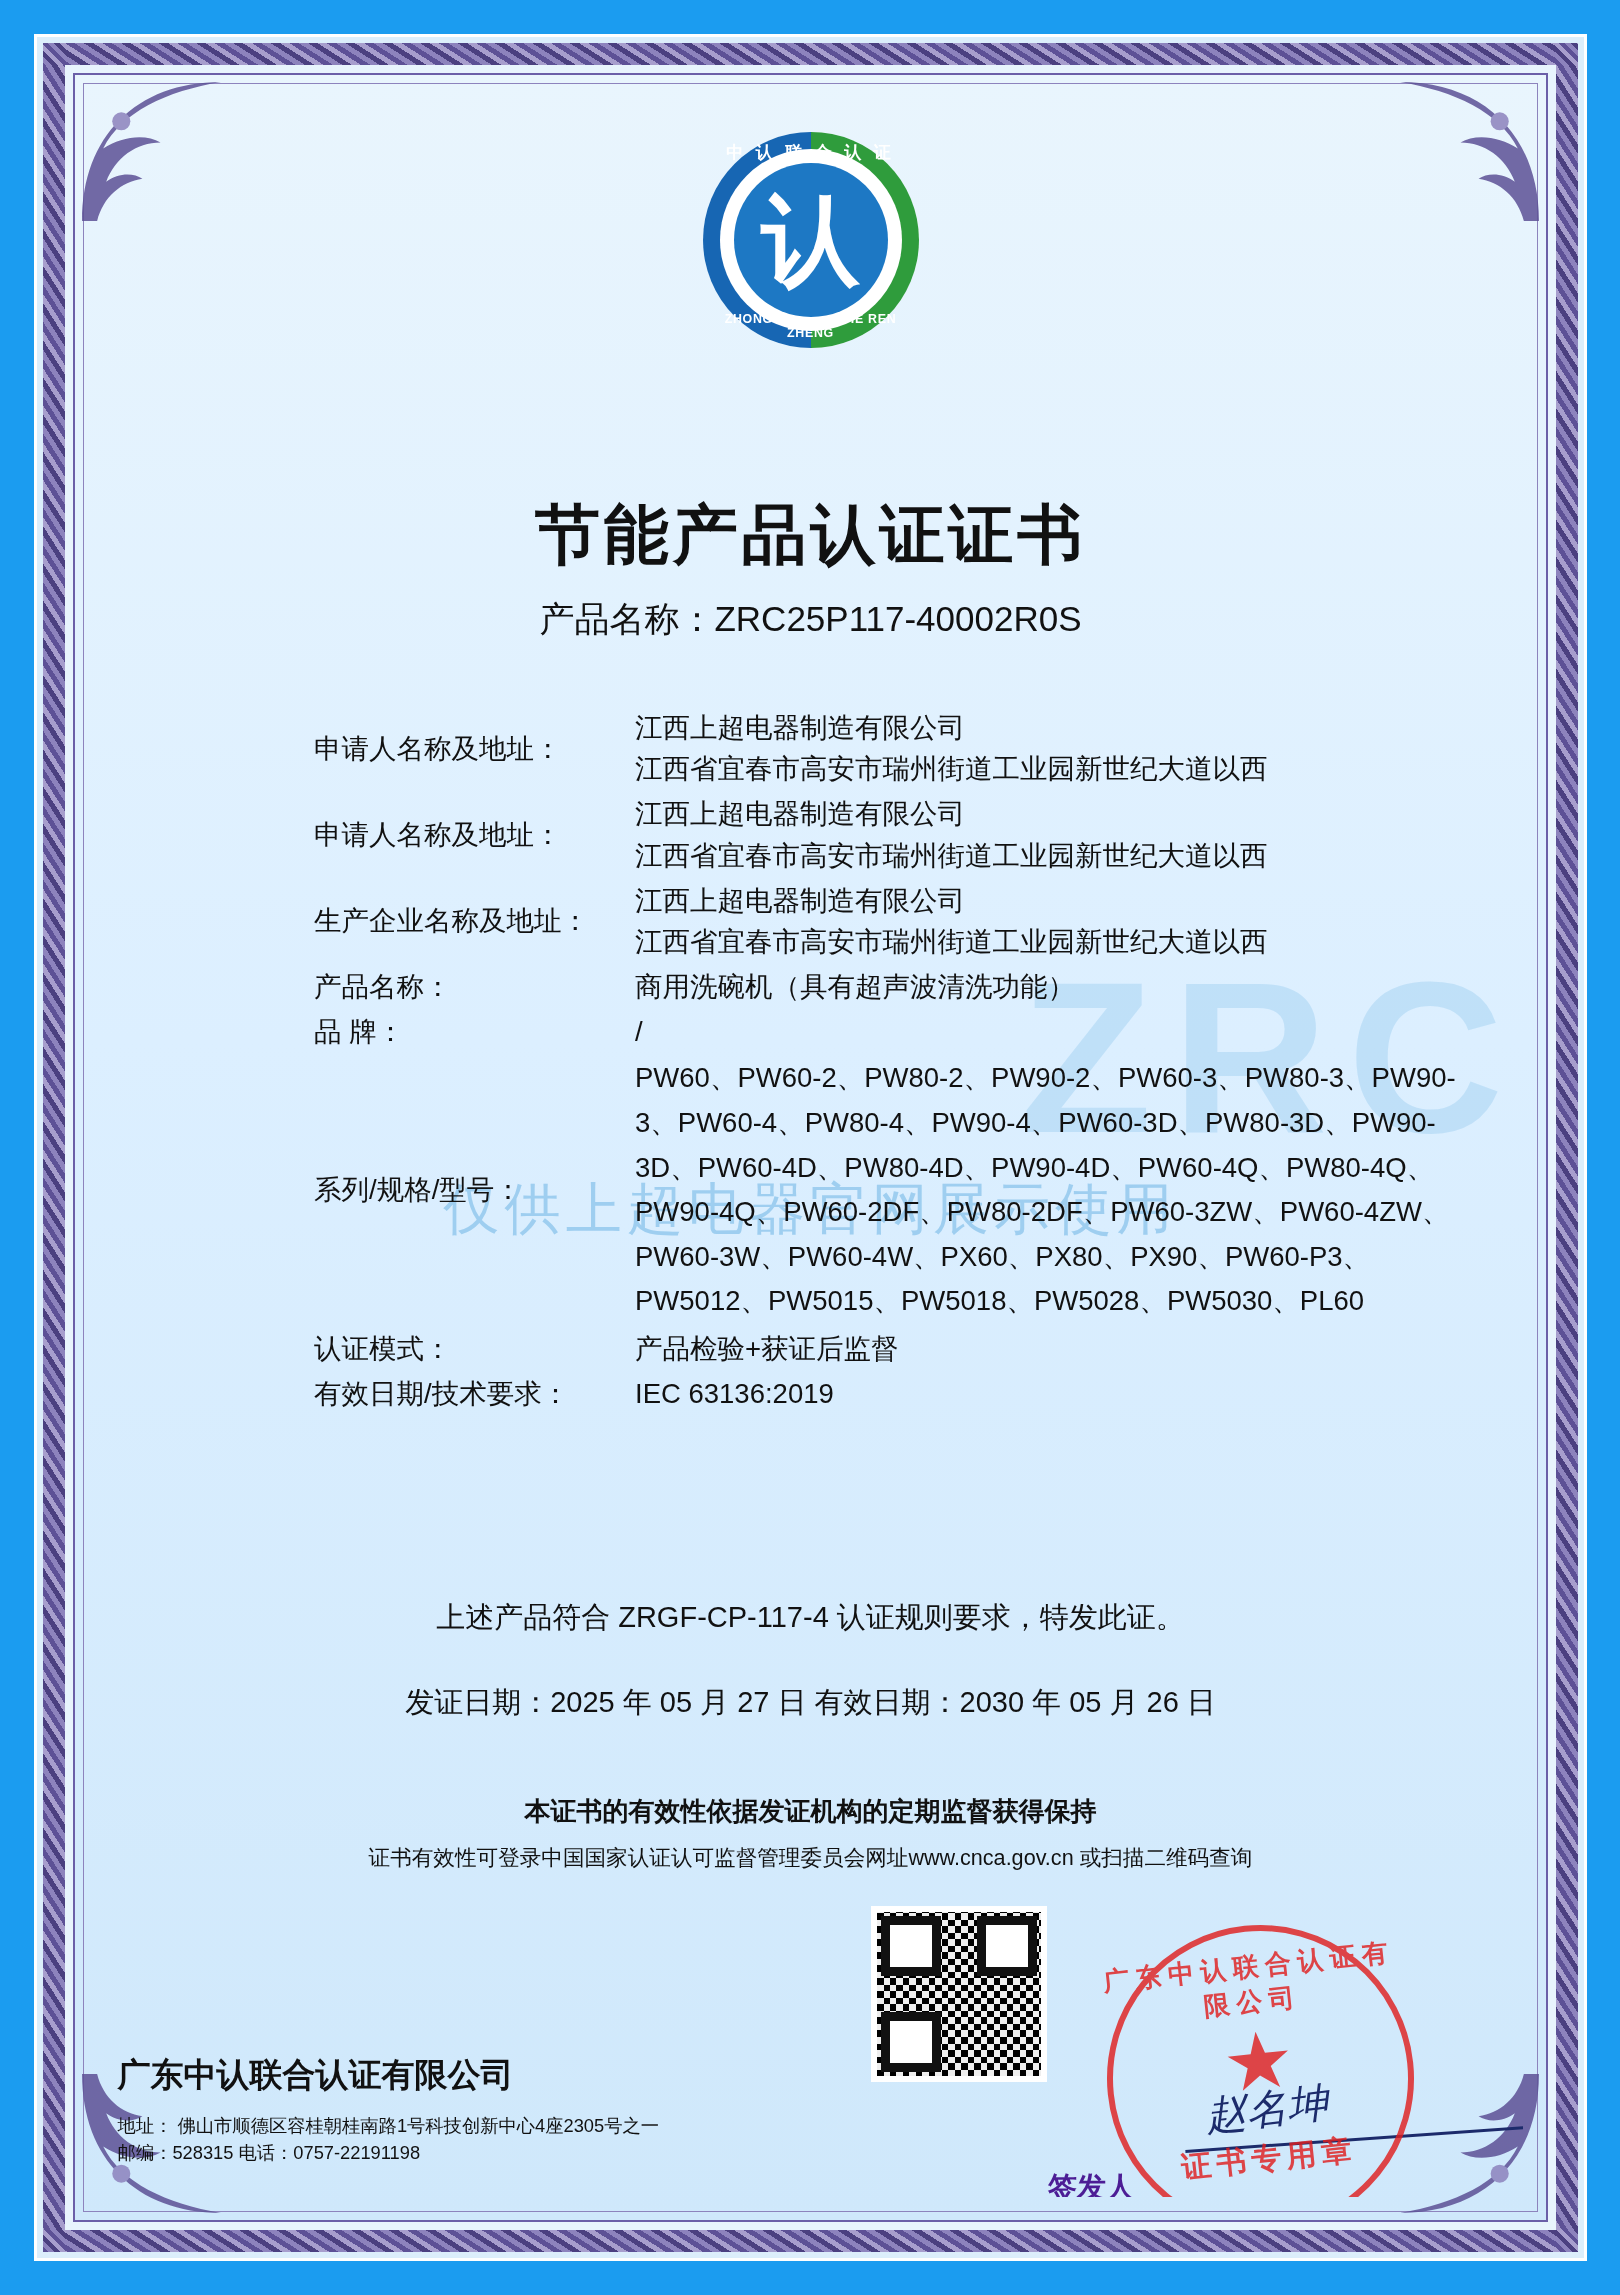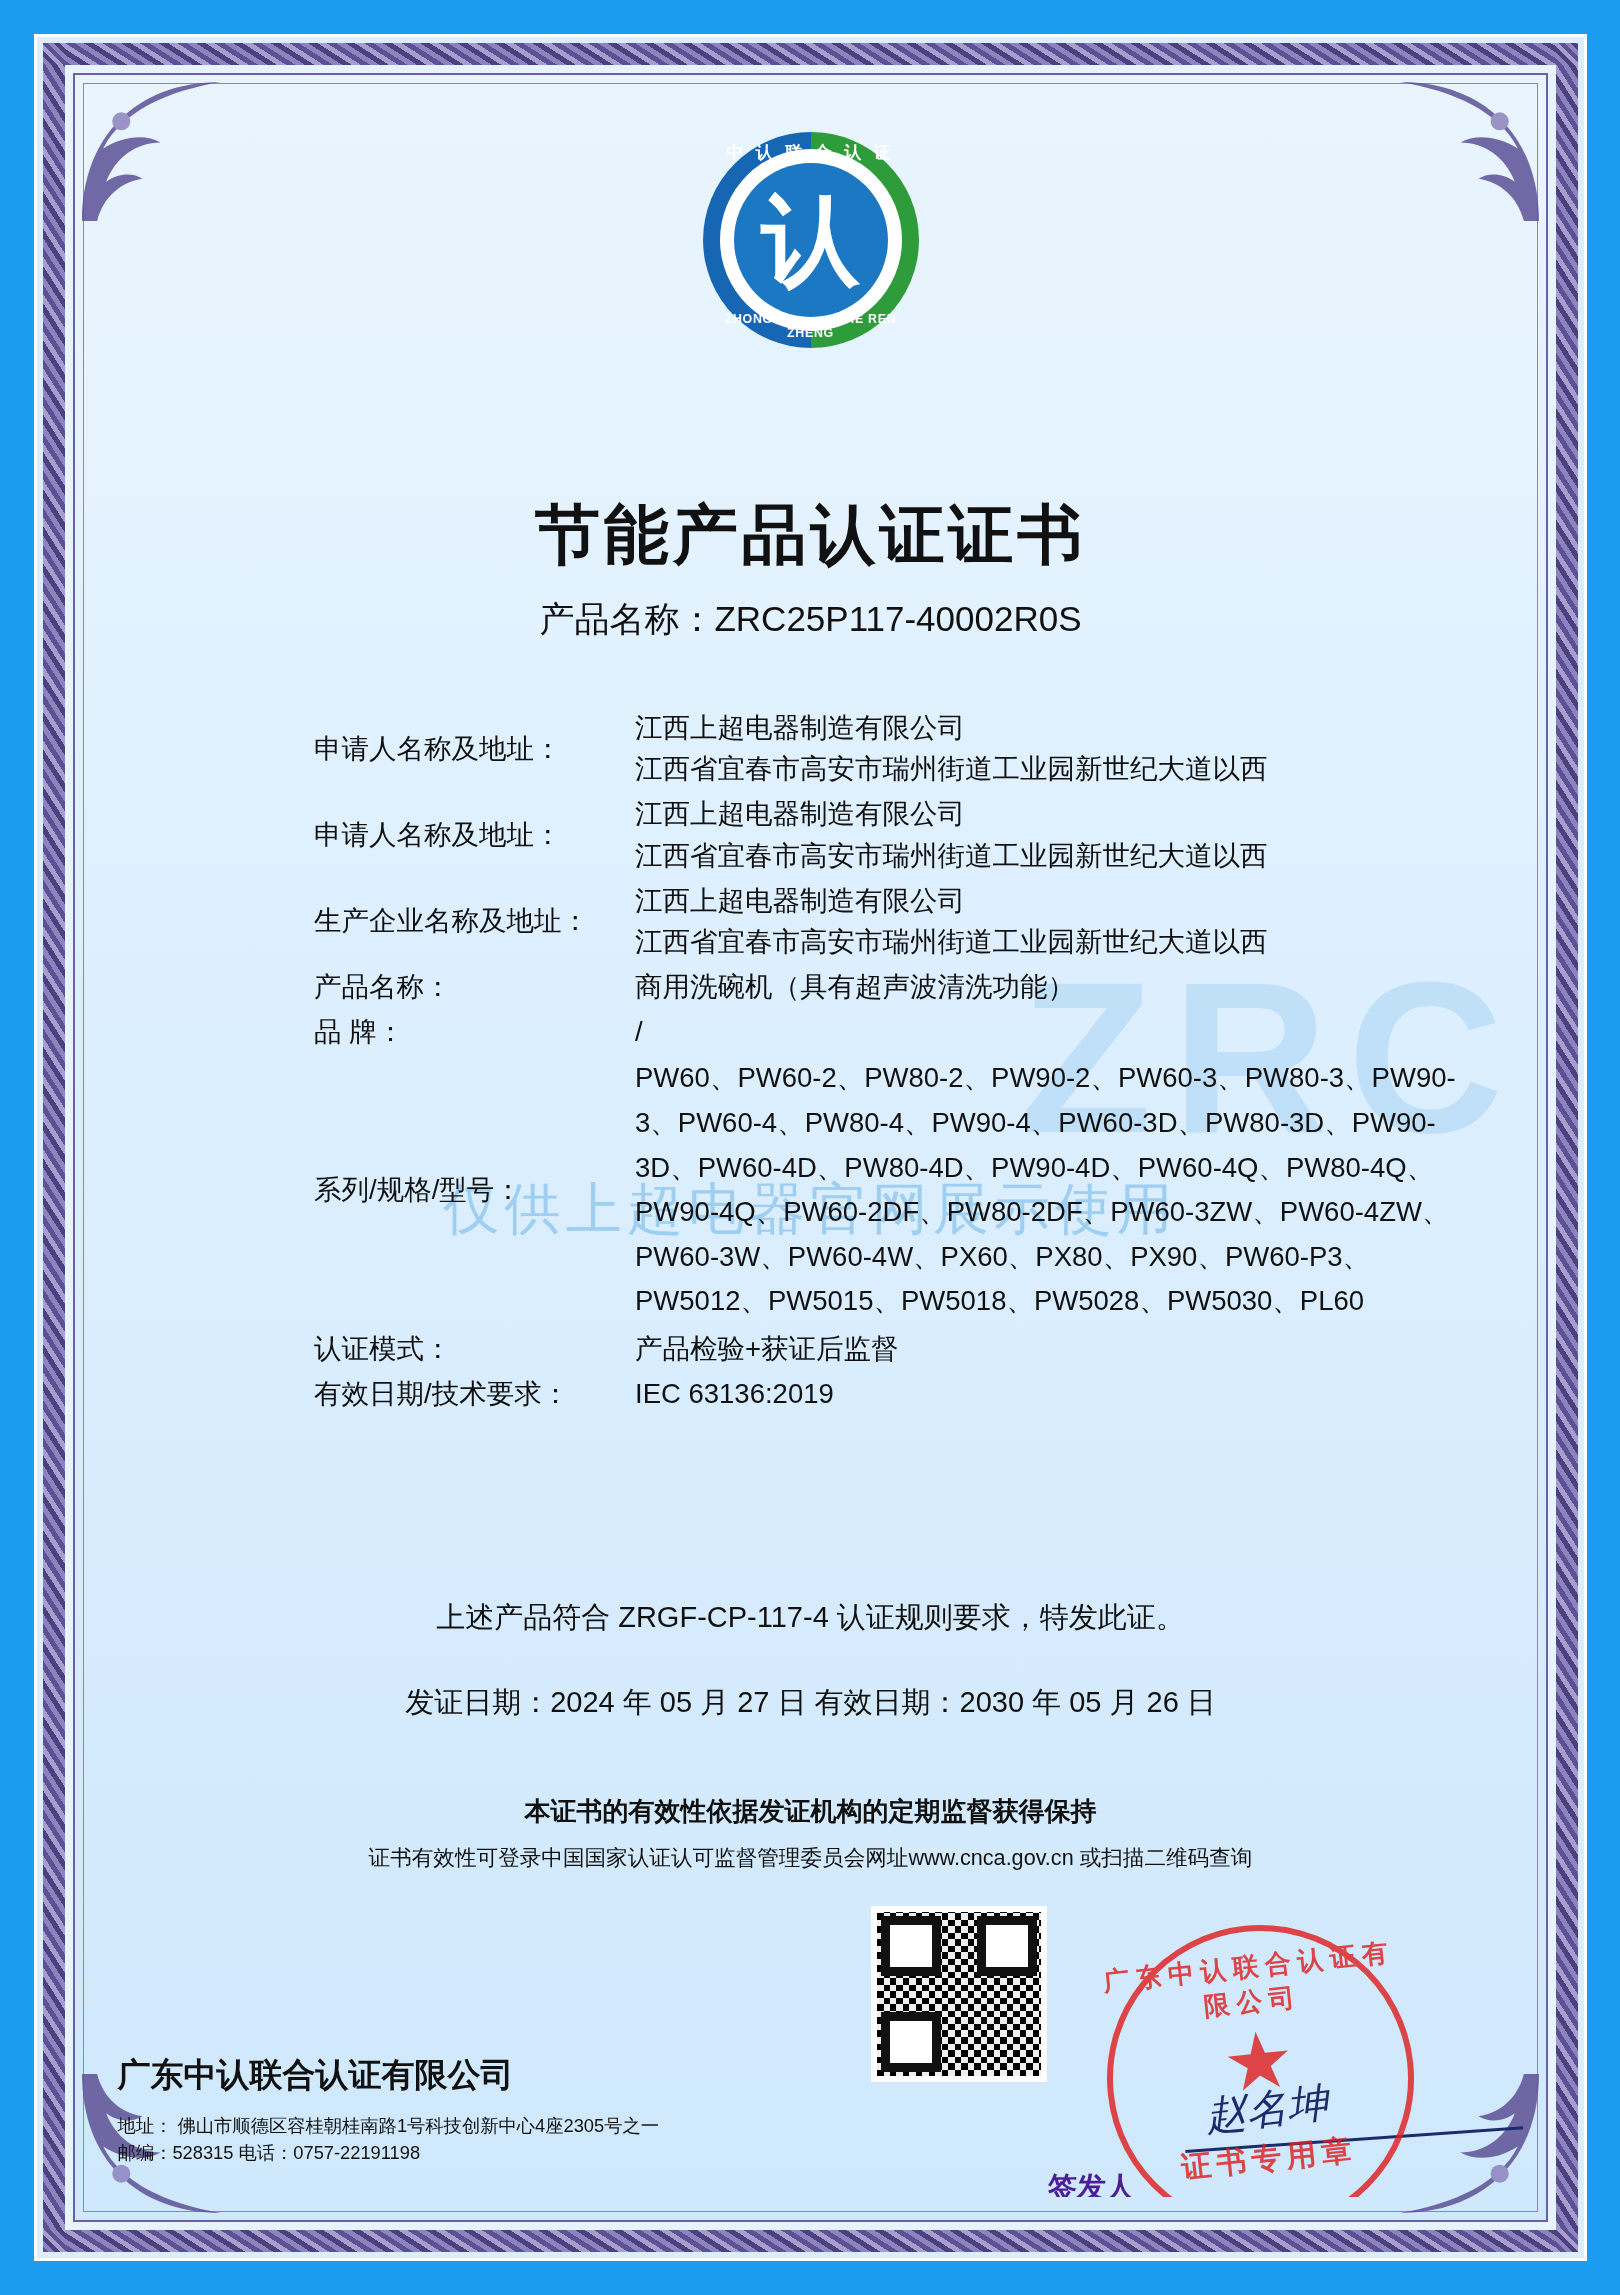--- a/index.html
+++ b/index.html
@@ -315,21 +315,21 @@
       </div>
 
       <div class="row">
         <div class="lbl">有效日期/技术要求：</div>
         <div class="val">IEC 63136:2019</div>
       </div>
 
     </div>
 
     <div class="statement">上述产品符合 ZRGF-CP-117-4 认证规则要求，特发此证。</div>
-    <div class="dates">发证日期：2024 年 05 月 27 日    有效日期：2030 年 05 月 26 日</div>
+    <div class="dates">发证日期：2025 年 05 月 27 日    有效日期：2030 年 05 月 26 日</div>
 
     <div class="note1">本证书的有效性依据发证机构的定期监督获得保持</div>
     <div class="note2">证书有效性可登录中国国家认证认可监督管理委员会网址www.cnca.gov.cn 或扫描二维码查询</div>
 
     <div class="qr">
       <span class="eye tl"></span>
       <span class="eye tr"></span>
       <span class="eye bl"></span>
     </div>
 

